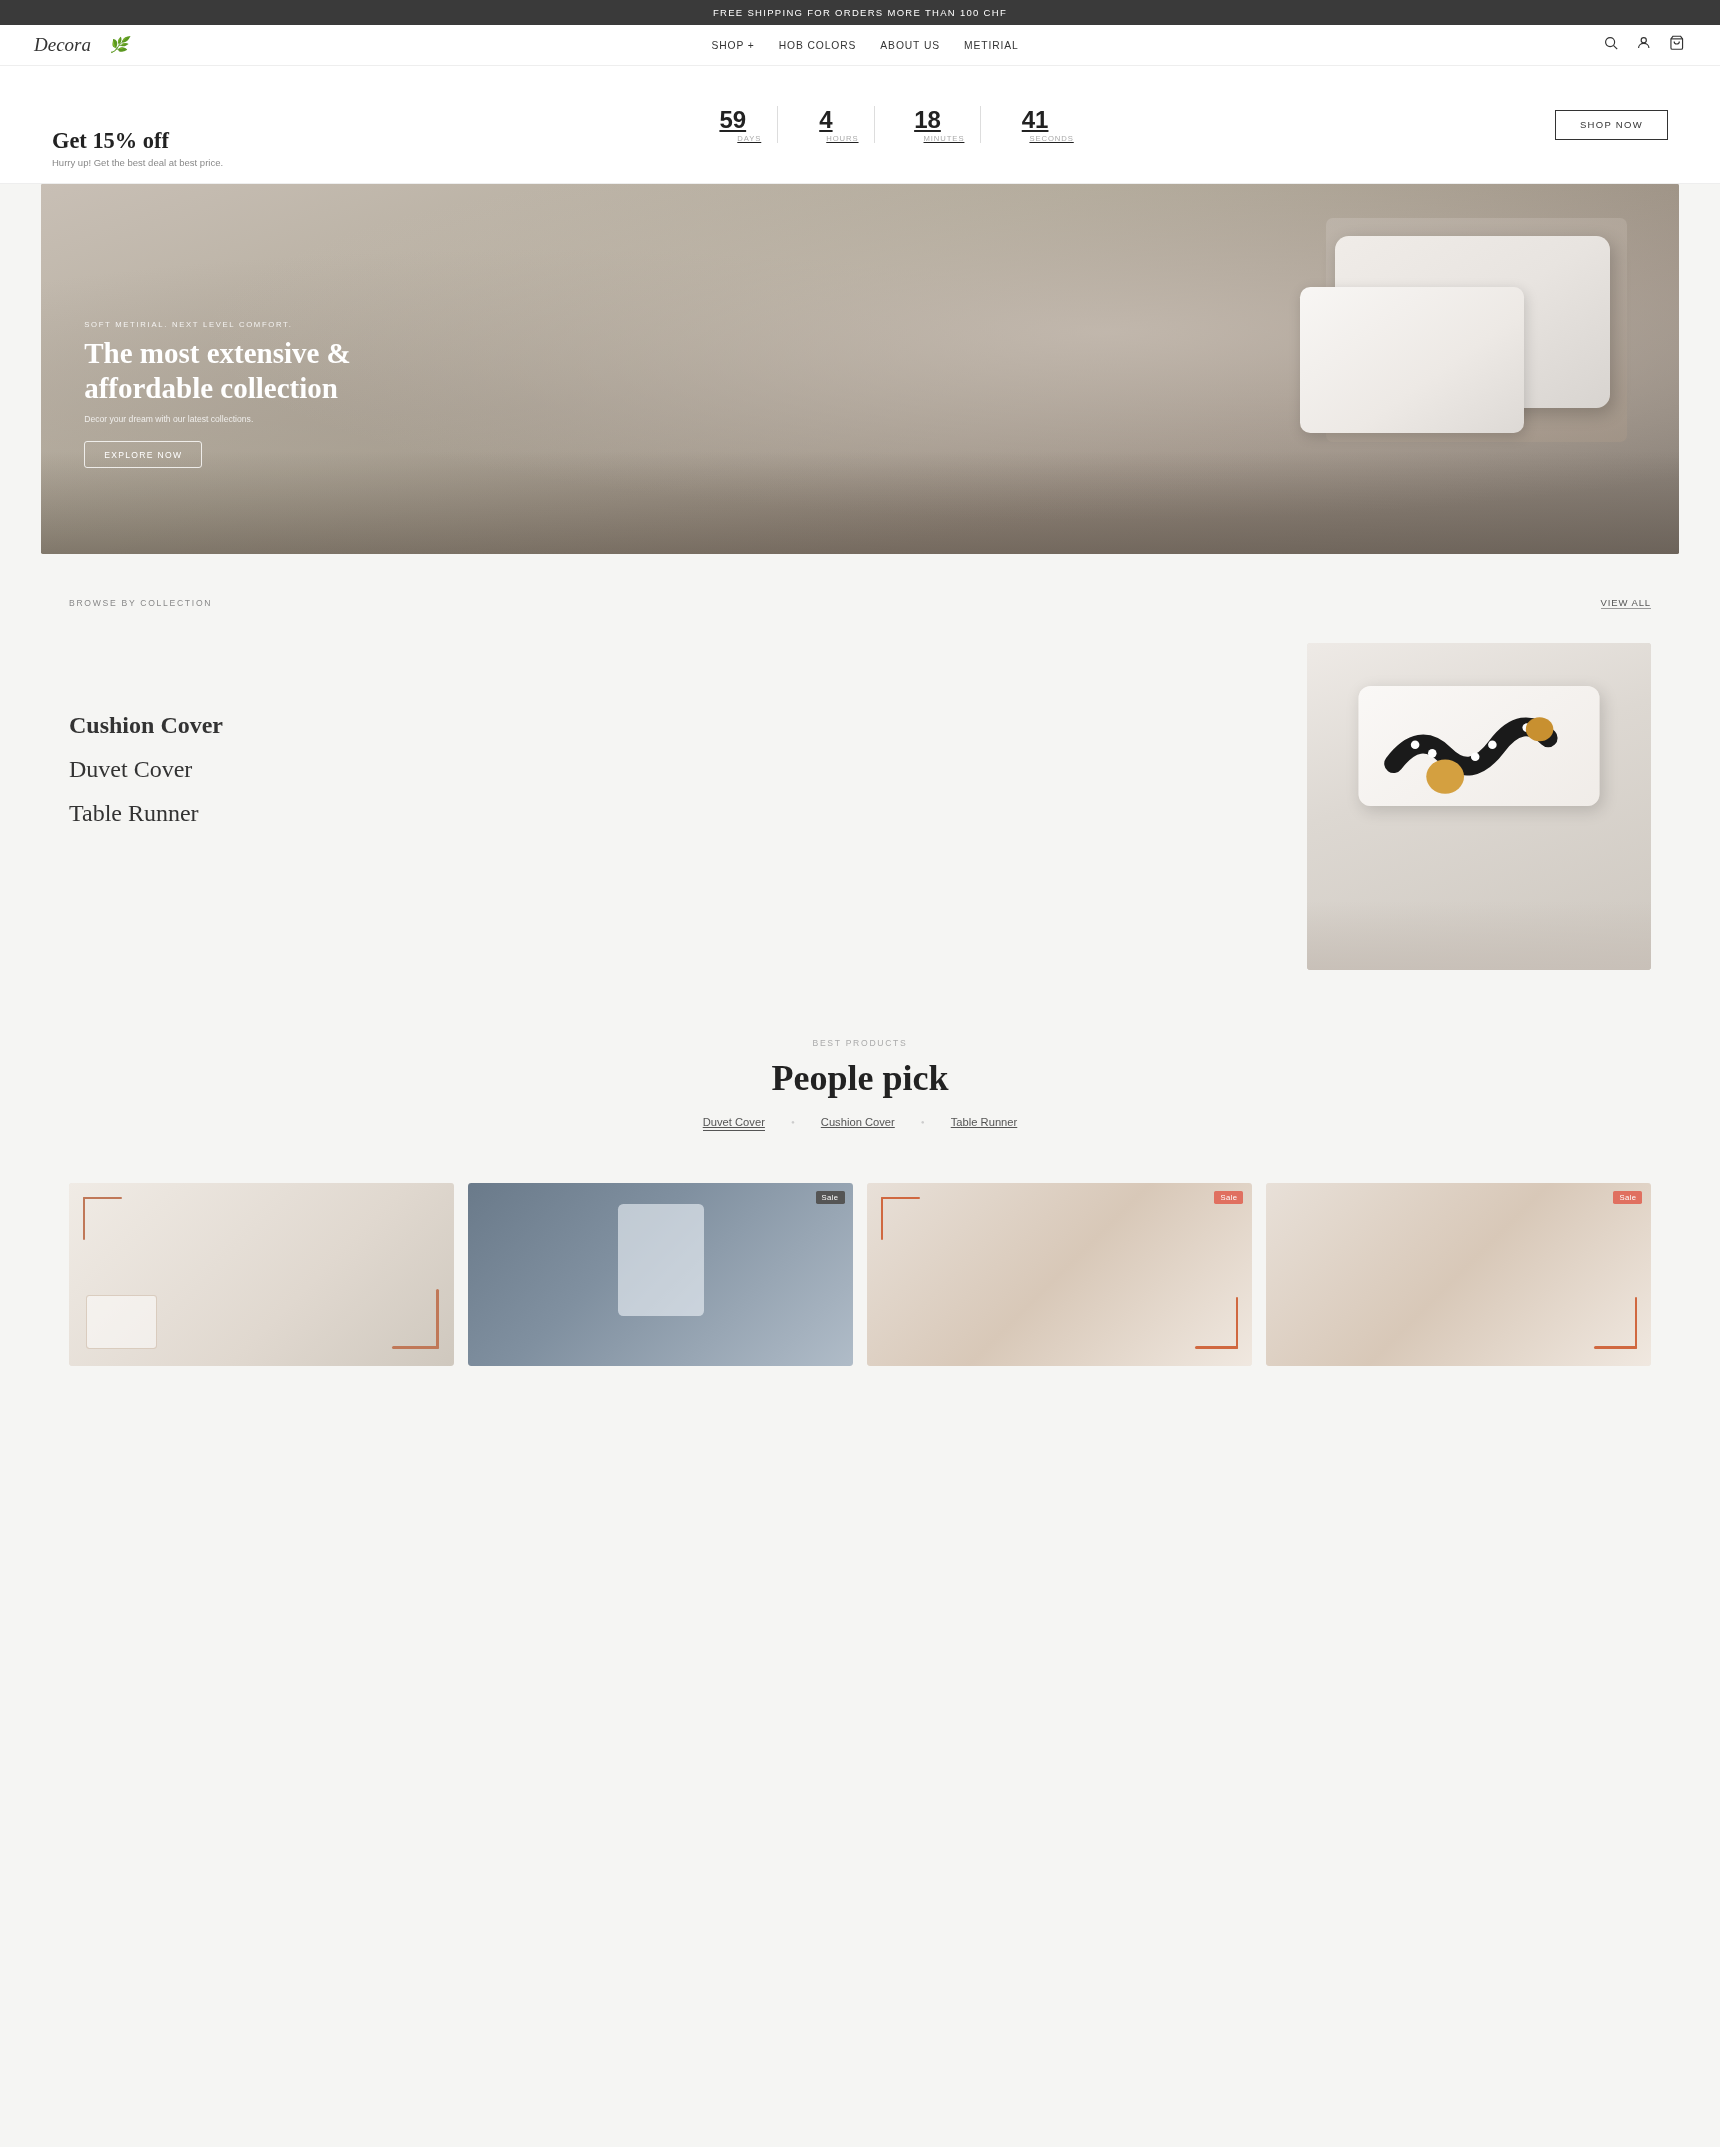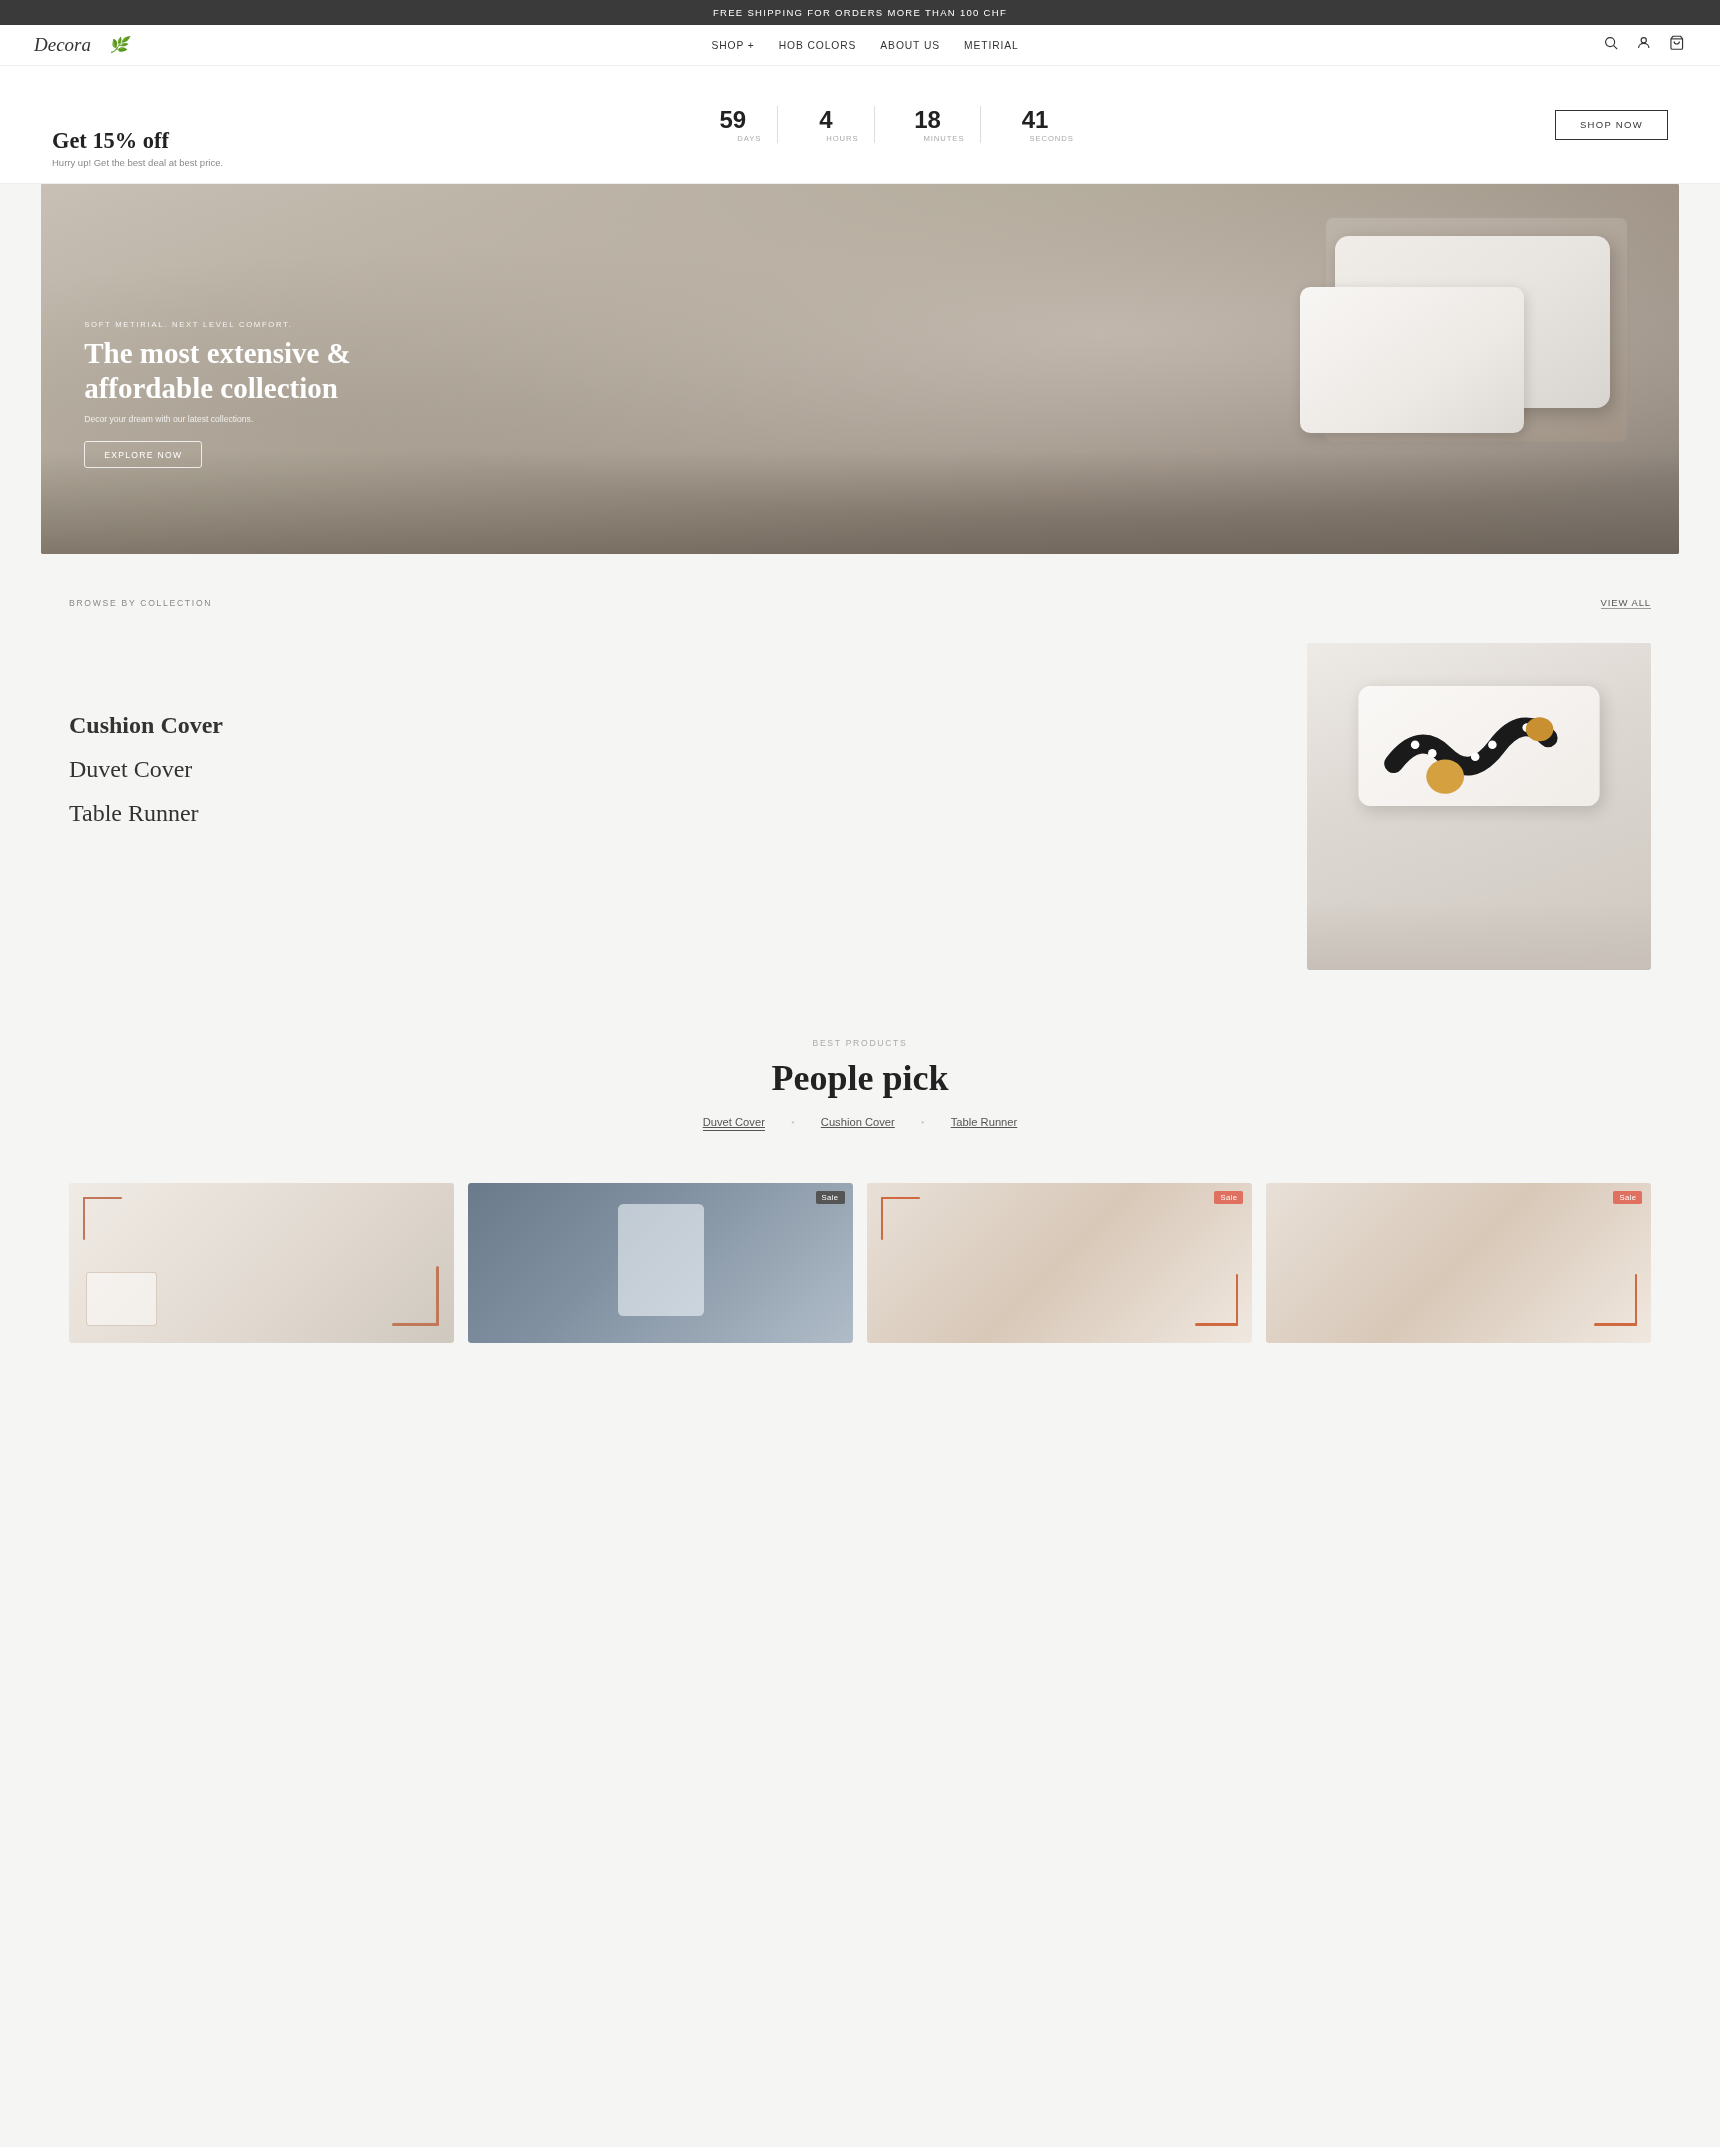--- a/index.html
+++ b/index.html
@@ -81,20 +81,21 @@
     }
     .promo-text p {
       font-size: 9.5px;
       color: #888;
       font-family: sans-serif;
       margin-top: 2.6px;
     }
     .countdown {
       display: flex;
       gap: 0;
+      text-decoration: underline;
     }
     .countdown-unit {
       text-align: center;
       padding: 0 15.5px;
       border-right: 0.9px solid #ddd;
     }
     .countdown-unit:last-child { border-right: none; }
     .countdown-number {
       font-size: 24px;
       font-weight: bold;
@@ -308,21 +309,21 @@
     }
     .product-card {
       position: relative;
       background: #e8e4e0;
       border-radius: 3.4px;
       overflow: hidden;
       cursor: pointer;
     }
     .product-card-image {
       width: 100%;
-      height: 160px;
+      height: 183px;
       position: relative;
     }
     
     .product-img-1 {
       background: linear-gradient(135deg, #f0ebe5 0%, #e0d8cf 60%, #cfc8be 100%);
     }
     .product-img-2 {
       background: linear-gradient(135deg, #6a7a8a 0%, #8090a0 40%, #b0bcc8 100%);
     }
     .product-img-3 {

